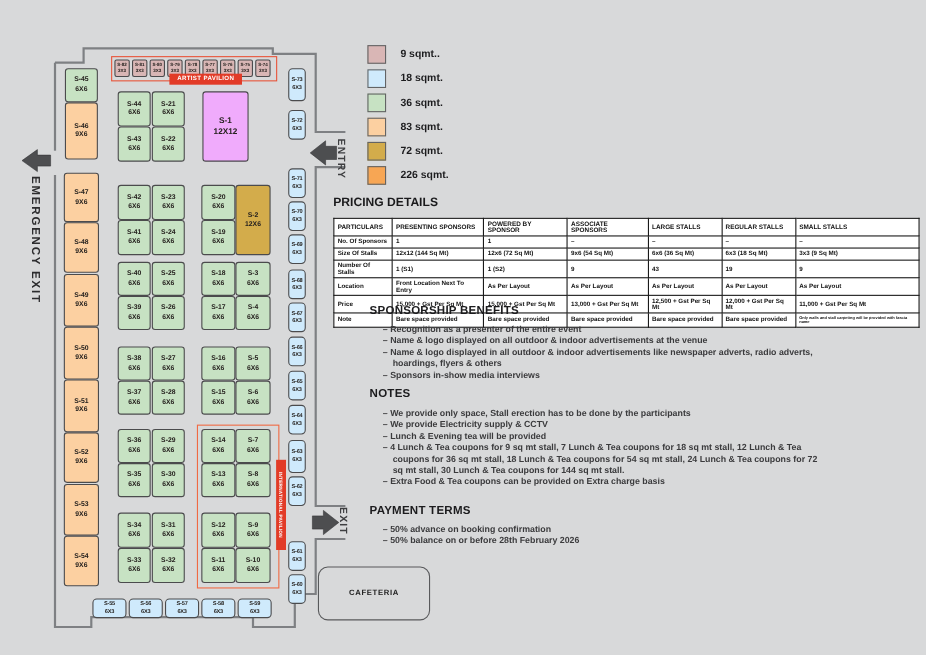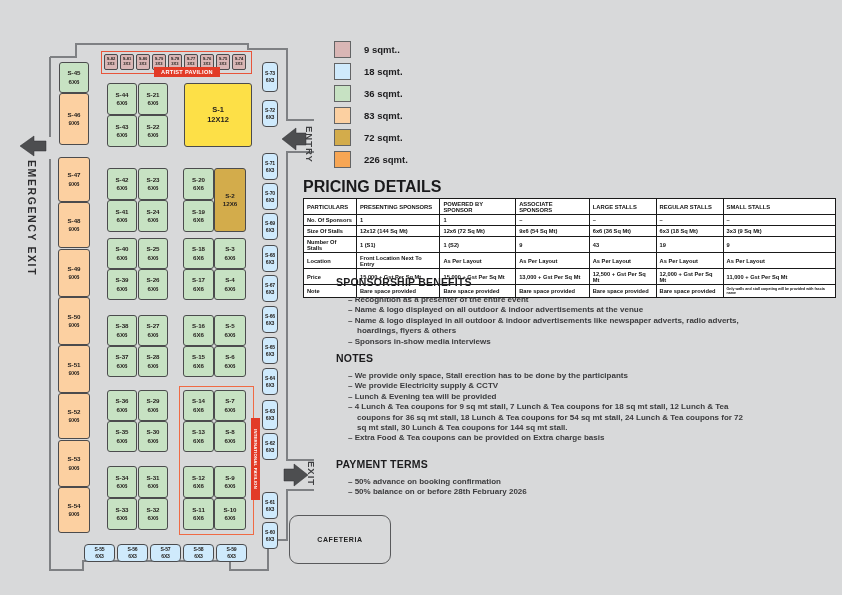--- a/index.html
+++ b/index.html
@@ -32,21 +32,21 @@
   .emergency-label{left:26px;top:160px;height:200px;font-size:10.5px;letter-spacing:1.6px;color:#2c2c2e;}
   .cafeteria{position:absolute;left:289px;top:515px;width:100px;height:47px;border:1.5px solid #58595b;
              border-radius:9px;display:flex;align-items:center;justify-content:center;
              font-weight:bold;font-size:7px;letter-spacing:.6px;color:#222;}
   
   .legend{position:absolute;left:334px;top:40px;}
   .legend-item{display:flex;align-items:center;height:18px;margin-bottom:4px;}
   .legend-swatch{width:17px;height:17px;border:1.7px solid #636465;box-sizing:border-box;margin-right:13px;}
   .legend-label{font-weight:bold;font-size:9.5px;color:#1c1c1e;}
   
-  .pricing-title{position:absolute;left:303px;top:178px;font-size:16px;font-weight:bold;color:#1a1a1c;}
+  .pricing-title{position:absolute;left:303px;top:178px;font-size:11px;font-weight:bold;color:#1a1a1c;}
   .pricing-wrap{position:absolute;left:303px;top:198px;width:533px;}
   table.pricing{border-collapse:collapse;width:533px;background:#fff;}
   table.pricing th,table.pricing td{border:1px solid #1a1a1a;font-size:5.7px;font-weight:600;
       padding:1.5px 3px;text-align:left;vertical-align:middle;color:#111;height:7px;}
   table.pricing th{font-weight:bold;font-size:5.8px;text-transform:uppercase;}
   table.pricing td.tinynote{font-size:3.6px;line-height:1.2;}
   
   .section{position:absolute;left:336px;width:470px;}
   .section h3{margin:0 0 7px 0;font-size:10.5px;font-weight:bold;color:#1c1c1e;letter-spacing:.2px;}
   .section ul{margin:0;padding:0 0 0 12px;list-style:none;width:400px;}
@@ -244,21 +244,21 @@
         <span>6X6</span>
       </div>
       <div class="stall" style="left: 107px; top: 498px; width: 30px; height: 32px; background: rgb(199, 226, 195);">
         <span>S-33</span>
         <span>6X6</span>
       </div>
       <div class="stall" style="left: 138px; top: 498px; width: 30px; height: 32px; background: rgb(199, 226, 195);">
         <span>S-32</span>
         <span>6X6</span>
       </div>
-      <div class="stall big" style="left: 184px; top: 83px; width: 68px; height: 64px; background: #fde047;">
+      <div class="stall big" style="left: 184px; top: 83px; width: 42px; height: 64px; background: #f0abfc;">
         <span>S-1</span>
         <span>12X12</span>
       </div>
       <div class="stall" style="left: 183px; top: 168px; width: 31px; height: 32px; background: rgb(199, 226, 195);">
         <span>S-20</span>
         <span>6X6</span>
       </div>
       <div class="stall" style="left: 214px; top: 168px; width: 32px; height: 64px; background: rgb(211, 172, 75);">
         <span>S-2</span>
         <span>12X6</span>

